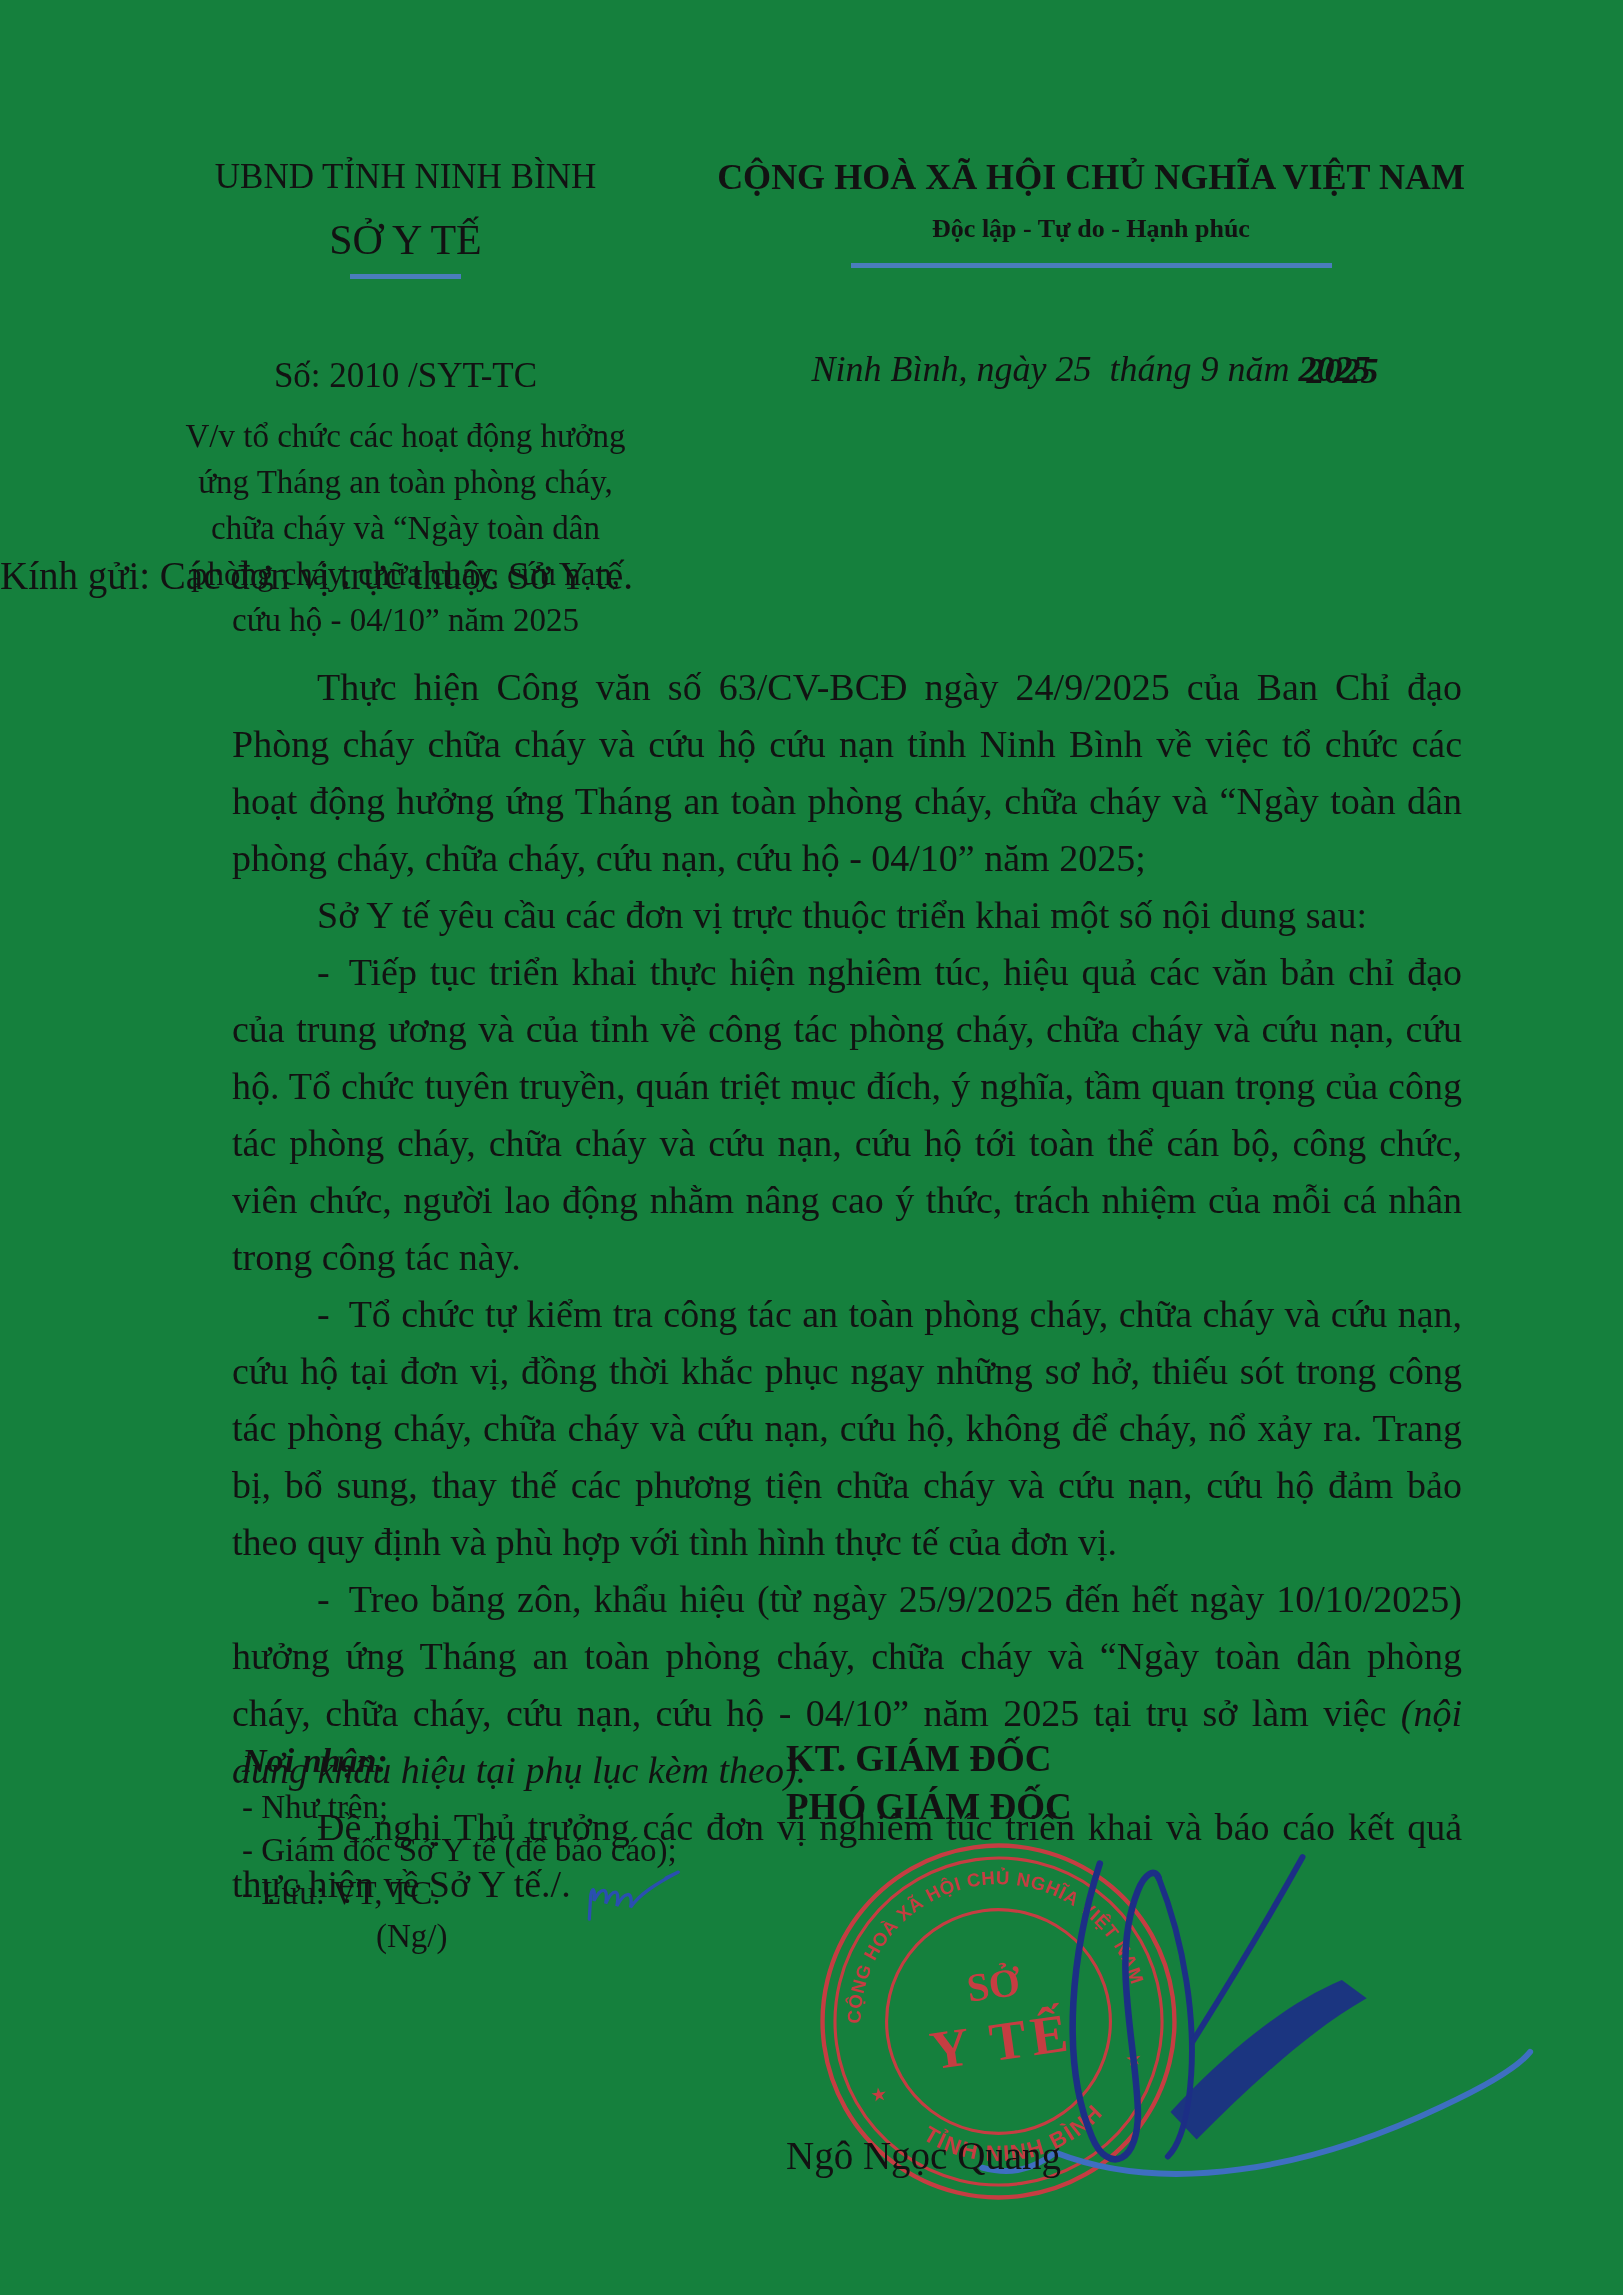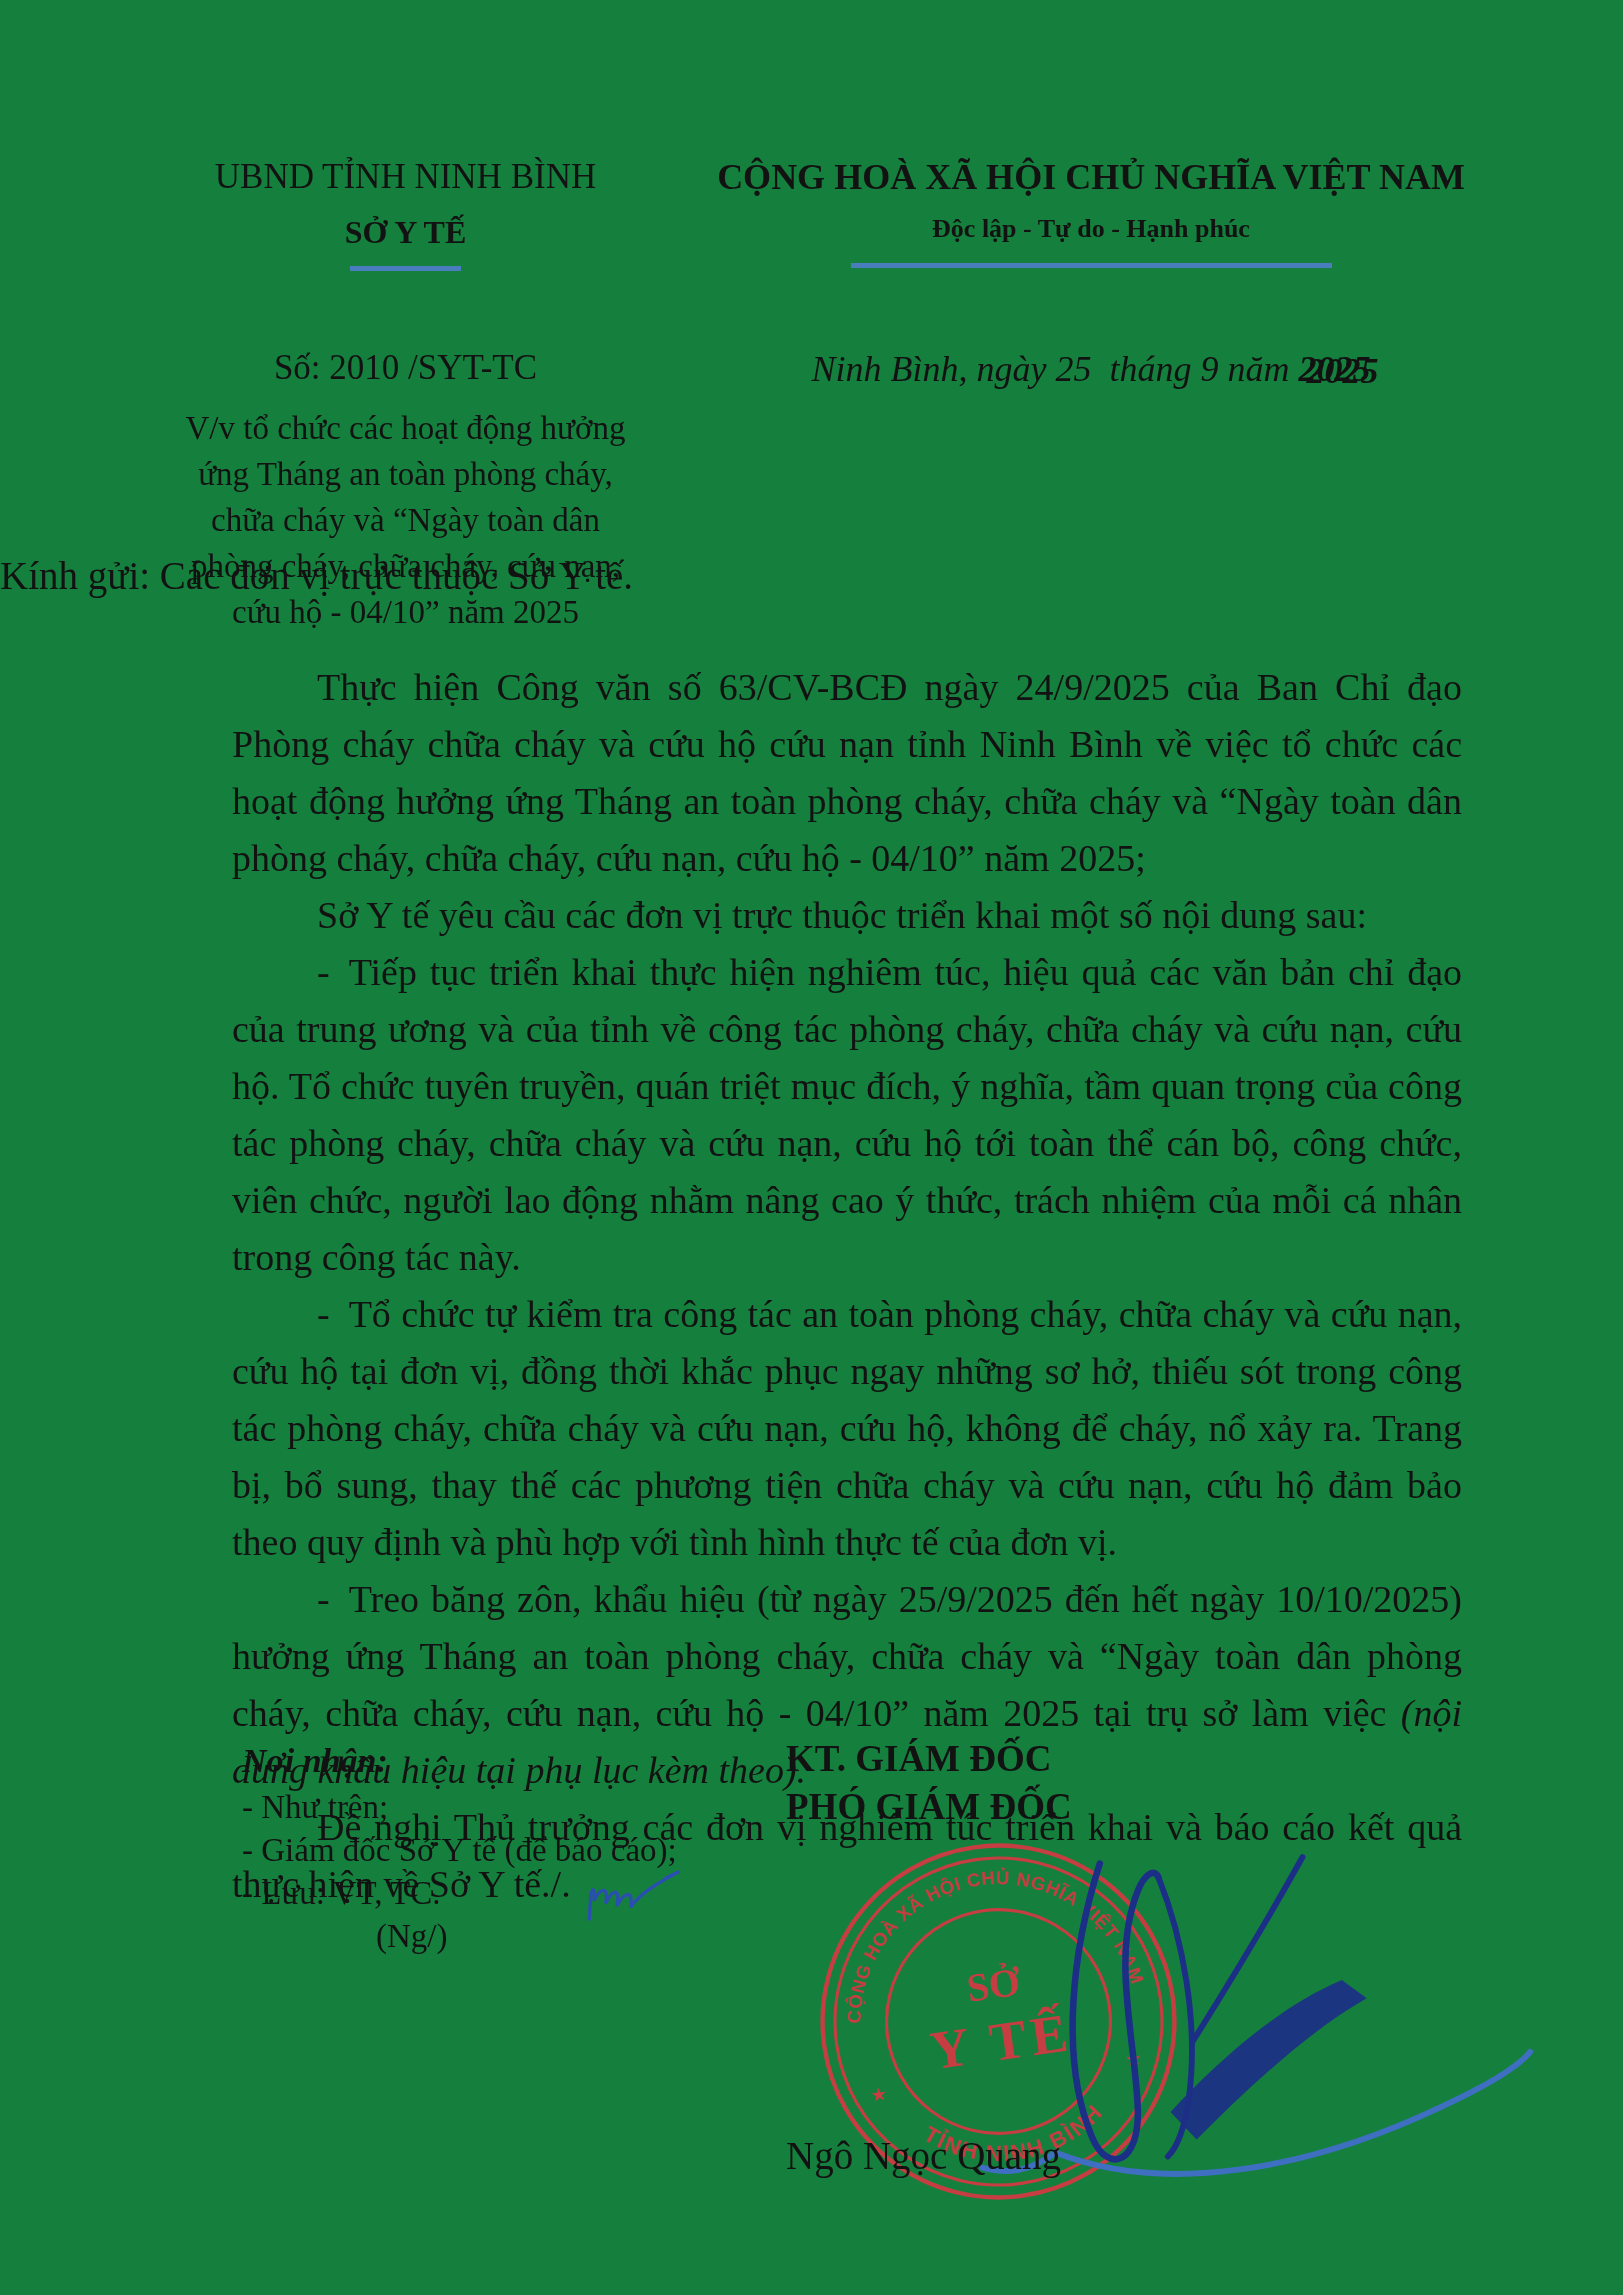--- a/index.html
+++ b/index.html
@@ -9,21 +9,21 @@
     background:#15803d;
     font-family:"Liberation Serif", serif;
     color:#121212;
     overflow:hidden;
   }
   
   .header{position:absolute;top:156px;left:134px;right:118px;display:flex;}
   .header-left{width:543px;text-align:center;}
   .header-right{flex:1;text-align:center;}
   .org-parent{font-size:35px;line-height:41px;}
-  .org-name{font-size:32px;font-weight:bold;line-height:46px;margin-top:12px;}
+  .org-name{font-size:42px;font-weight:normal;line-height:46px;margin-top:20px;}
   .motto1{font-size:36px;font-weight:bold;line-height:42px;}
   .motto2{font-size:26px;font-weight:bold;line-height:46px;margin-top:8px;}
   .rule-blue{height:5.9px;background:#4a7dbd;border:none;margin:10.5px auto 0 auto;}
   .rule-left{width:111px;}
   .rule-right{width:481px;}
   .doc-number{font-size:35px;margin-top:77px;}
   .subject{font-size:33px;line-height:46px;margin-top:17px;white-space:pre-line;}
   .date-line{font-size:36px;font-style:italic;margin-top:80px;}
   .year-wrap{position:relative;display:inline-block;font-weight:bold;}
   .year-ghost{position:absolute;left:7.9px;top:2px;}

